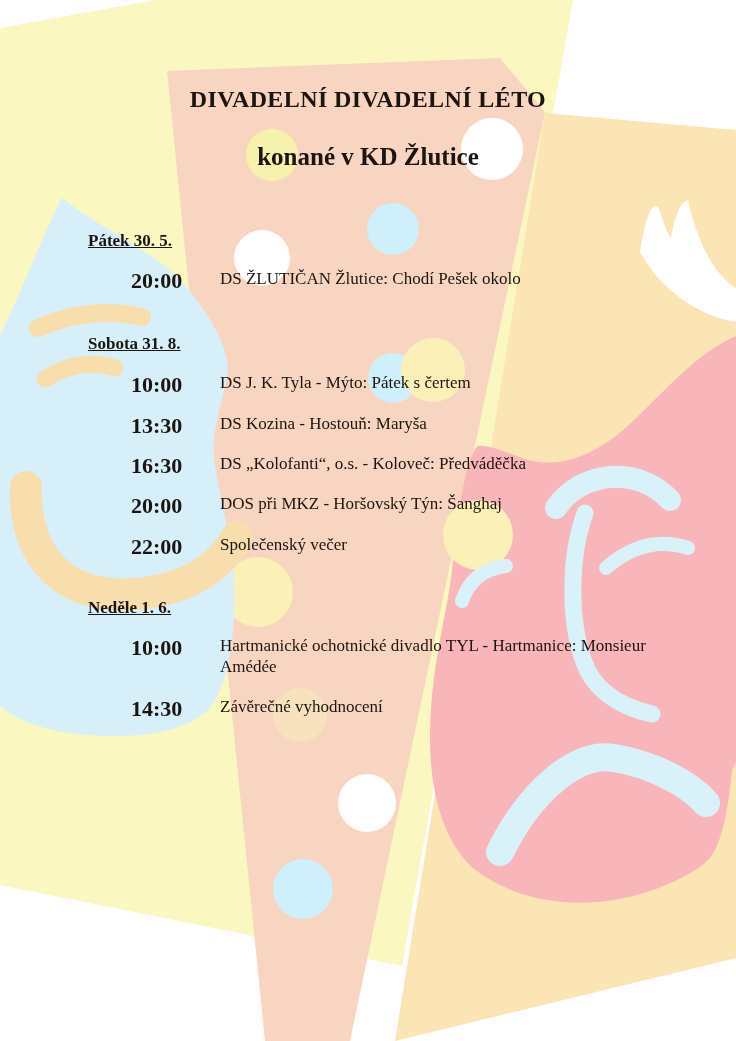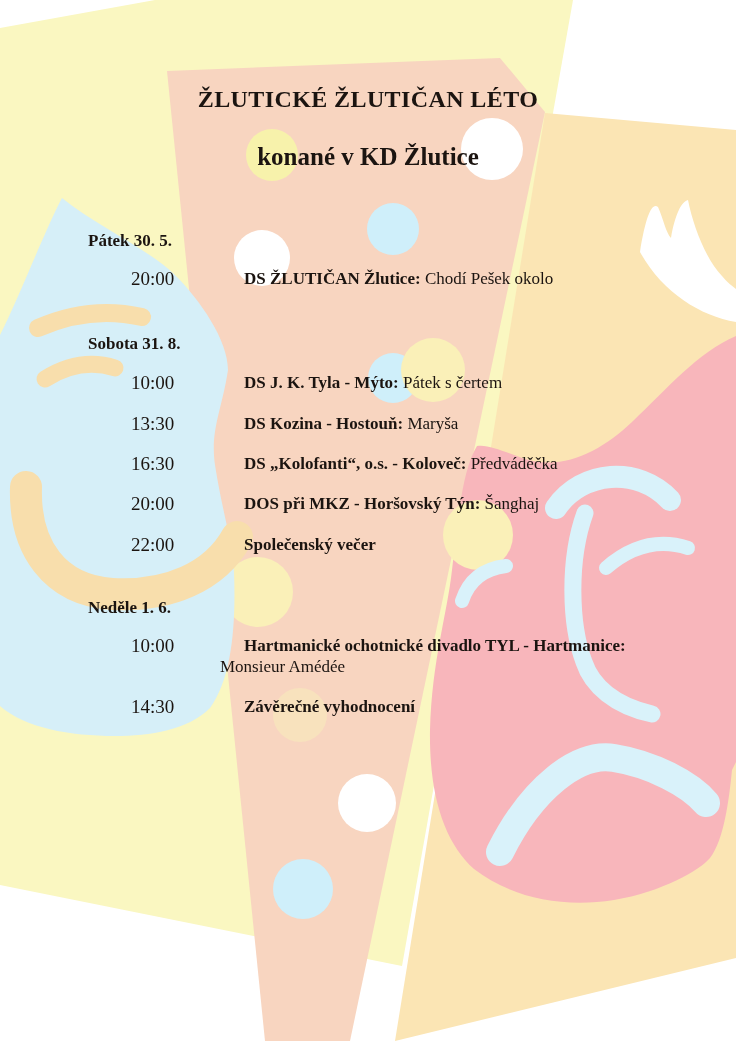--- a/index.html
+++ b/index.html
@@ -5,27 +5,27 @@
   html,body{margin:0;padding:0;background:#ffffff;}
   .poster{
     position:relative;width:736px;height:1041px;overflow:hidden;background:#ffffff;
     font-family:"Liberation Serif","DejaVu Serif",serif;
   }
   .bg-art{position:absolute;left:0;top:0;width:736px;height:1041px;}
   .txt{position:absolute;color:#1b1410;white-space:nowrap;line-height:1.15;}
   .center{left:0;width:736px;text-align:center;}
   .title{font-size:24px;font-weight:700;letter-spacing:.4px;}
   .sub{font-size:25px;font-weight:700;}
-  .day-label{font-size:17px;font-weight:700;left:88px;}
-  .time-cell{font-size:19px;font-weight:400;left:131px;}
+  .day-label{font-size:17px;font-weight:700;left:88px;text-decoration:underline;}
+  .time-cell{font-size:22px;font-weight:700;left:131px;}
   .desc-cell{
     position:absolute;left:220px;width:462px;font-size:17px;line-height:21px;
     color:#1b1410;white-space:normal;
   }
-  .group{font-weight:700;margin-left:24px;}
+  .group{font-weight:400;}
   .play{font-weight:400;margin-top:29px;}
 </style>
 </head>
 <body>
 
 <div class="poster">
 
   <svg class="bg-art" viewBox="0 0 736 1041">
 
     <polygon points="0,28 155,0 573,0 402,966 0,885" fill="#faf7c1"></polygon>
@@ -67,21 +67,21 @@
                C 724,840 729,800 732,770 L 736,762 Z" fill="#f8b6bb"></path>
       <circle cx="478" cy="535" r="35" fill="#faf0b8"></circle>
       <path d="M 556,508 C 582,470 638,466 670,500" fill="none" stroke-width="22" stroke-linecap="round" stroke="#d9f2fa"></path>
       <path d="M 606,568 Q 645,534 688,548" fill="none" stroke-width="14" stroke-linecap="round" stroke="#d9f2fa"></path>
       <path d="M 462,601 Q 472,570 506,566" fill="none" stroke-width="14" stroke-linecap="round" stroke="#d9f2fa"></path>
       <path d="M 585,513 C 568,560 570,625 584,662 C 592,686 615,706 652,714" fill="none" stroke-width="17" stroke-linecap="round" stroke="#d9f2fa"></path>
       <path d="M 500,852 C 532,788 578,752 614,758 C 652,764 690,784 706,803" fill="none" stroke-width="28" stroke-linecap="round" stroke="#d9f2fa"></path>
     </g>
   </svg>
 
-  <div class="txt center title" style="top:86px">ŽLUTICKÉ ŽLUTIČAN LÉTO</div>
+  <div class="txt center title" style="top:86px">DIVADELNÍ DIVADELNÍ LÉTO</div>
 
   <div class="txt center sub" style="top:143px">konané v KD Žlutice</div>
 
   <div class="txt day-label" style="top:231px">Pátek 30. 5.</div>
 
   <div>
     <div class="txt time-cell" style="top:268px">20:00</div>
     <div class="desc-cell" style="top:268px">
       <span class="group">DS ŽLUTIČAN Žlutice:</span>
       <span class="play">Chodí Pešek okolo</span>

